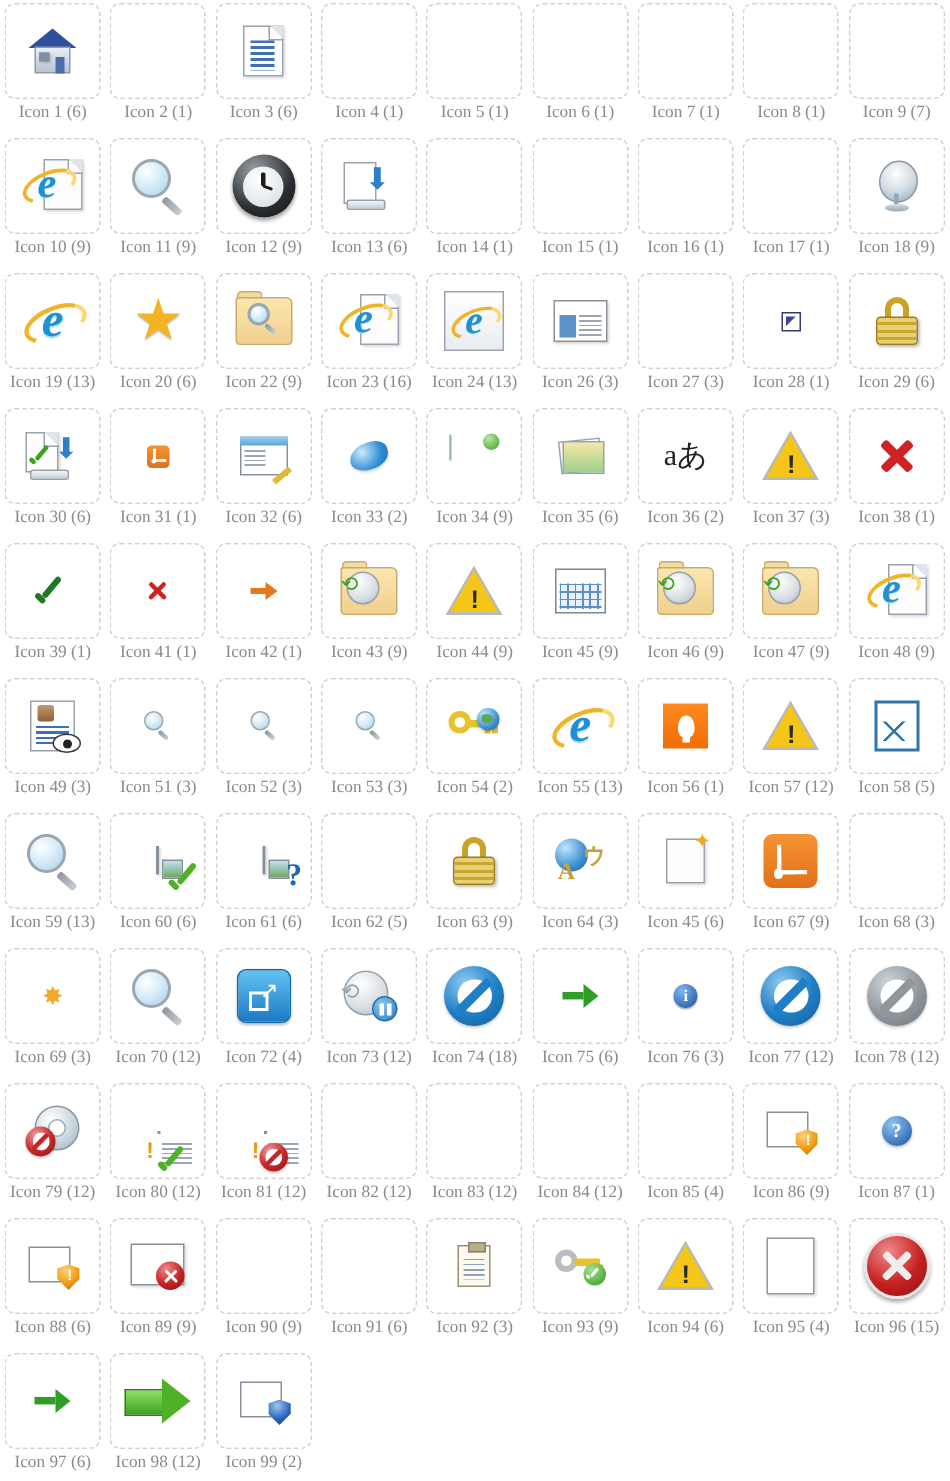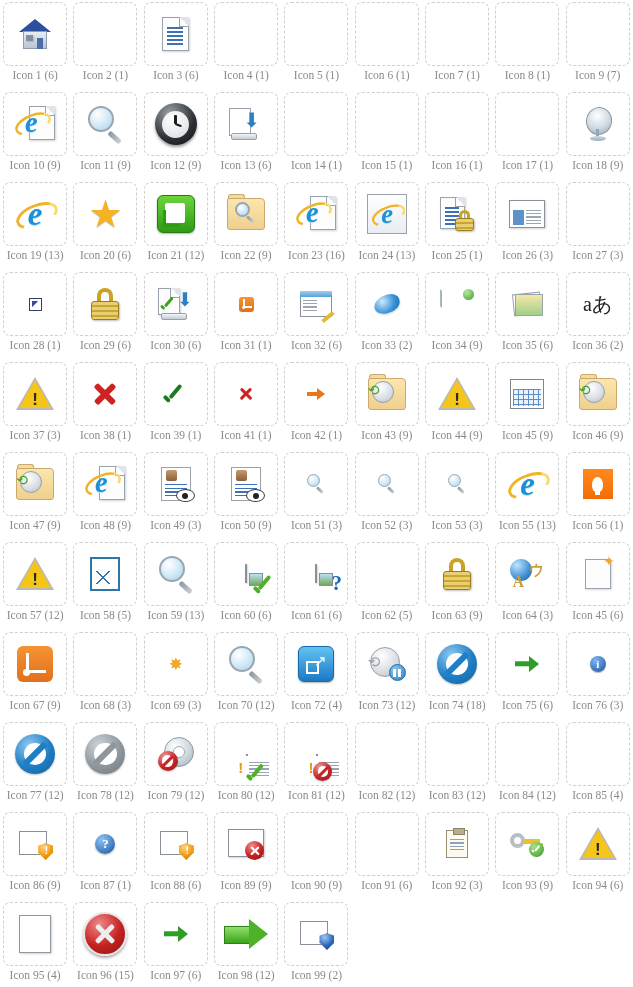--- a/index.html
+++ b/index.html
@@ -496,29 +496,20 @@
       <div class="caption">Icon 19 (13)</div>
     </div>
     <div class="cell">
       <div class="tile">
         <span class="star gl">★</span>
       </div>
       <div class="caption">Icon 20 (6)</div>
     </div>
     <div class="cell">
       <div class="tile">
-        <span class="greenbox">
-          <span style="position:absolute;left:7px;top:7px;width:20px;height:20px;background:#fff;border-radius:2px;"></span>
-          <span style="position:absolute;left:5px;bottom:5px;width:14px;height:14px;border:3px solid #2f9a16;border-right:none;border-top:none;border-radius:0 0 0 3px;"></span>
-        </span>
-      </div>
-      <div class="caption">Icon 21 (12)</div>
-    </div>
-    <div class="cell">
-      <div class="tile">
         <span class="folder">
           <span class="tab"></span>
           <span class="back"></span>
           <span class="mag" style="position:absolute;left:8px;top:4px;width:22px;height:22px;">
             <span class="lens" style="left:0;top:0;width:15px;height:15px;border-width:2px;"></span>
             <span class="handle" style="left:12px;top:13px;width:9px;height:3px;transform:rotate(42deg);"></span>
           </span>
         </span>
       </div>
       <div class="caption">Icon 22 (9)</div>
@@ -541,34 +532,20 @@
           <span class="ie" style="transform:scale(.8);">
             <span class="e">e</span>
             <span class="ring"></span>
           </span>
         </span>
       </div>
       <div class="caption">Icon 24 (13)</div>
     </div>
     <div class="cell">
       <div class="tile">
-        <span style="position:relative;width:34px;height:34px;display:block;">
-          <span class="page" style="position:absolute;left:0;top:0;width:25px;height:32px;">
-            <span class="lines"></span>
-          </span>
-          <span class="lock" style="position:absolute;right:0;bottom:0;width:19px;height:21px;">
-            <span class="shk" style="left:4px;width:11px;height:10px;border-width:3px;"></span>
-            <span class="bdy" style="width:19px;height:13px;"></span>
-          </span>
-        </span>
-      </div>
-      <div class="caption">Icon 25 (1)</div>
-    </div>
-    <div class="cell">
-      <div class="tile">
         <span class="win"><span class="bar"></span><span style="position:absolute;top:9px;left:3px;width:11px;height:15px;background:#5b93c9;"></span><span style="position:absolute;top:9px;left:16px;right:3px;height:15px;background:repeating-linear-gradient(180deg,#9aa6b4 0 1.2px,transparent 1.2px 3.2px);"></span></span>
       </div>
       <div class="caption">Icon 26 (3)</div>
     </div>
     <div class="cell">
       <div class="tile">
         <span class="shield"><span class="sh" style="background:radial-gradient(circle at 38% 25%,#f09a9a,#c42626 55%,#8e1414);"></span><span class="inner" style="font-family:'Liberation Serif',serif;font-size:19px;padding-bottom:6px;">?</span></span>
       </div>
       <div class="caption">Icon 27 (3)</div>
     </div>
@@ -749,31 +726,20 @@
           <span class="pg"></span>
           <span class="av"></span>
           <span class="ln"></span>
           <span class="eye"></span>
         </span>
       </div>
       <div class="caption">Icon 49 (3)</div>
     </div>
     <div class="cell">
       <div class="tile">
-        <span class="pdoc">
-          <span class="pg"></span>
-          <span class="av"></span>
-          <span class="ln"></span>
-          <span class="eye"></span>
-        </span>
-      </div>
-      <div class="caption">Icon 50 (9)</div>
-    </div>
-    <div class="cell">
-      <div class="tile">
         <span class="mag" style="width:20px;height:20px;">
           <span class="lens" style="left:1px;top:0;width:13px;height:13px;border-width:1.6px;"></span>
           <span class="handle" style="left:11px;top:12px;width:8px;height:2.6px;transform:rotate(42deg);"></span>
         </span>
       </div>
       <div class="caption">Icon 51 (3)</div>
     </div>
     <div class="cell">
       <div class="tile">
         <span class="mag" style="width:20px;height:20px;">
@@ -784,20 +750,26 @@
       <div class="caption">Icon 52 (3)</div>
     </div>
     <div class="cell">
       <div class="tile">
         <span class="mag" style="width:20px;height:20px;">
           <span class="lens" style="left:1px;top:0;width:13px;height:13px;border-width:1.6px;"></span>
           <span class="handle" style="left:11px;top:12px;width:8px;height:2.6px;transform:rotate(42deg);"></span>
         </span>
       </div>
       <div class="caption">Icon 53 (3)</div>
+    </div>
+    <div class="cell">
+      <div class="tile">
+        <span style="position:relative;width:34px;height:24px;display:block;"><span class="key"><span class="bow"></span><span class="shaft"></span><span class="tooth" style="left:24px;"></span><span class="tooth" style="left:29px;"></span></span><span class="globe" style="position:absolute;right:0;top:0;width:15px;height:15px;"></span></span>
+      </div>
+      <div class="caption">Icon 54 (2)</div>
     </div>
     <div class="cell">
       <div class="tile">
         <span class="ie">
           <span class="e">e</span>
           <span class="ring"></span>
         </span>
       </div>
       <div class="caption">Icon 55 (13)</div>
     </div>

